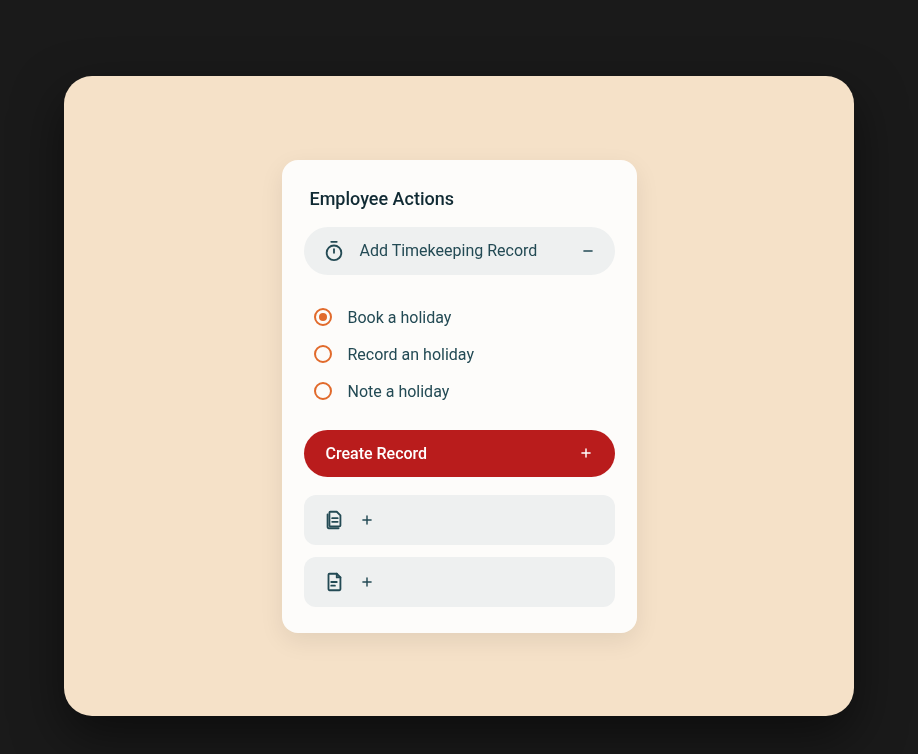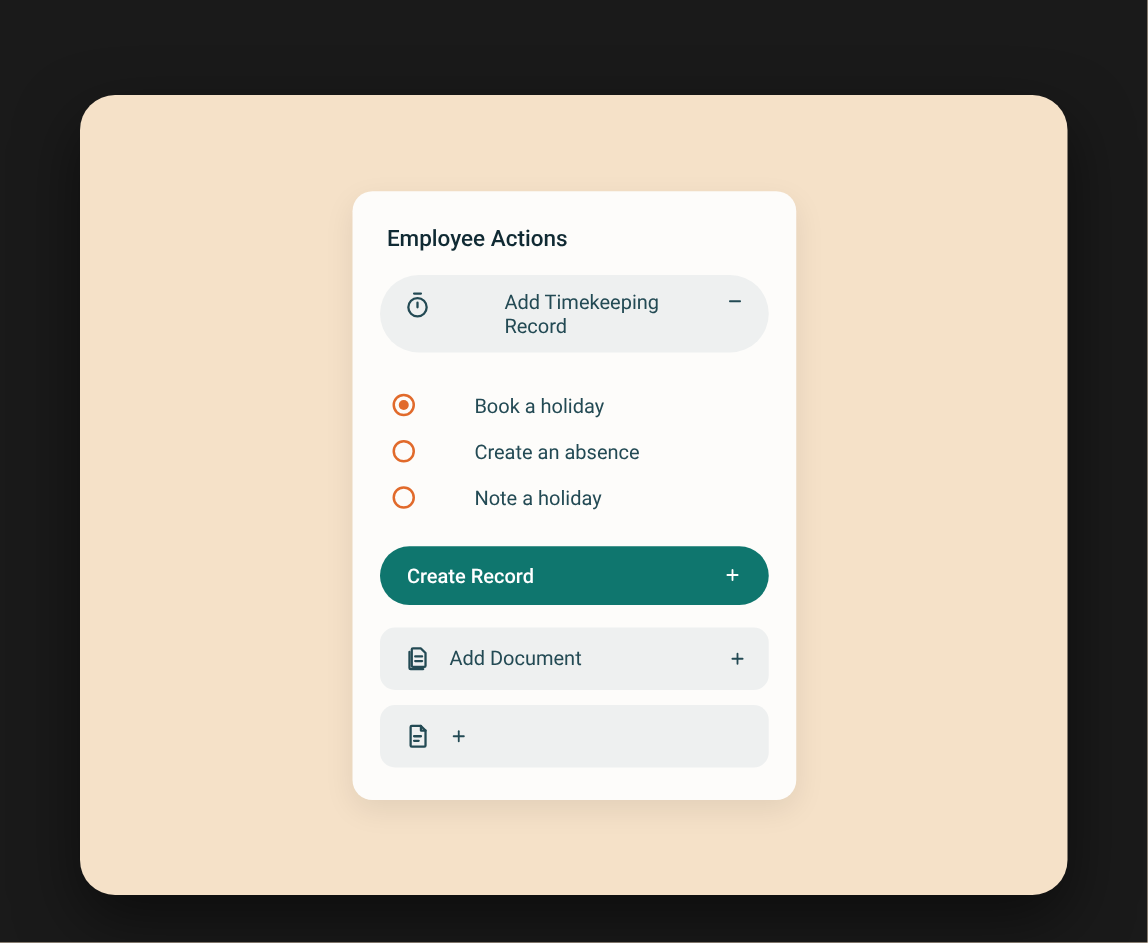--- a/index.html
+++ b/index.html
@@ -31,27 +31,26 @@
     box-shadow: 0 8px 24px rgba(0,0,0,0.08);
   }
   .card-title {
     font-size: 18px;
     font-weight: 500;
     color: #102a33;
     margin: 4px 0 18px 6px;
   }
   .pill {
     display: flex;
-    align-items: flex-start;
+    align-items: center;
     background: #eef0f0;
     border-radius: 999px;
     padding: 12px 18px;
     margin-bottom: 14px;
     cursor: pointer;
-    gap: 44px;
   }
   .pill .icon-slot {
     width: 24px;
     height: 24px;
     display: flex;
     align-items: center;
     justify-content: center;
     margin-right: 14px;
     color: #234a54;
   }
@@ -73,21 +72,20 @@
     line-height: 1;
   }
   .options {
     padding: 10px 6px 16px 10px;
   }
   .option {
     display: flex;
     align-items: center;
     padding: 9px 0;
     cursor: pointer;
-    gap: 32px;
   }
   .radio {
     width: 18px; height: 18px;
     border: 2.5px solid #e16a2b;
     border-radius: 50%;
     margin-right: 16px;
     position: relative;
     flex-shrink: 0;
   }
   .radio.selected::after {
@@ -99,21 +97,21 @@
     border-radius: 50%;
     transform: translate(-50%, -50%);
   }
   .option-label {
     font-size: 16px;
     color: #234a54;
   }
   .cta {
     display: flex;
     align-items: center;
-    background: #0f766e;
+    background: #b91c1c;
     color: #fff;
     border-radius: 999px;
     padding: 14px 22px;
     margin: 4px 0 18px 0;
     cursor: pointer;
   }
   .cta .label {
     flex: 1;
     font-size: 16px;
     font-weight: 500;
@@ -174,21 +172,21 @@
       </span>
     </div>
 
     <div class="options">
       <div class="option">
         <span class="radio selected"></span>
         <span class="option-label">Book a holiday</span>
       </div>
       <div class="option">
         <span class="radio"></span>
-        <span class="option-label">Create an absence</span>
+        <span class="option-label">Record an holiday</span>
       </div>
       <div class="option">
         <span class="radio"></span>
         <span class="option-label">Note a holiday</span>
       </div>
     </div>
 
     <div class="cta">
       <span class="label">Create Record</span>
       <span class="plus">
@@ -201,21 +199,20 @@
 
     <div class="secondary">
       <span class="icon-slot">
         <svg width="22" height="22" viewBox="0 0 24 24" fill="none" stroke="currentColor" stroke-width="2" stroke-linejoin="round" stroke-linecap="round">
           <path d="M8 3h7l4 4v11a1 1 0 0 1-1 1H8a1 1 0 0 1-1-1V4a1 1 0 0 1 1-1z"></path>
           <path d="M5 6v14a1 1 0 0 0 1 1h11"></path>
           <line x1="10" y1="10" x2="16" y2="10"></line>
           <line x1="10" y1="14" x2="16" y2="14"></line>
         </svg>
       </span>
-      <span class="label">Add Document</span>
       <span class="plus">
         <svg width="14" height="14" viewBox="0 0 24 24" fill="none" stroke="currentColor" stroke-width="2.5" stroke-linecap="round">
           <line x1="12" y1="5" x2="12" y2="19"></line>
           <line x1="5" y1="12" x2="19" y2="12"></line>
         </svg>
       </span>
     </div>
 
     <div class="secondary">
       <span class="icon-slot">

